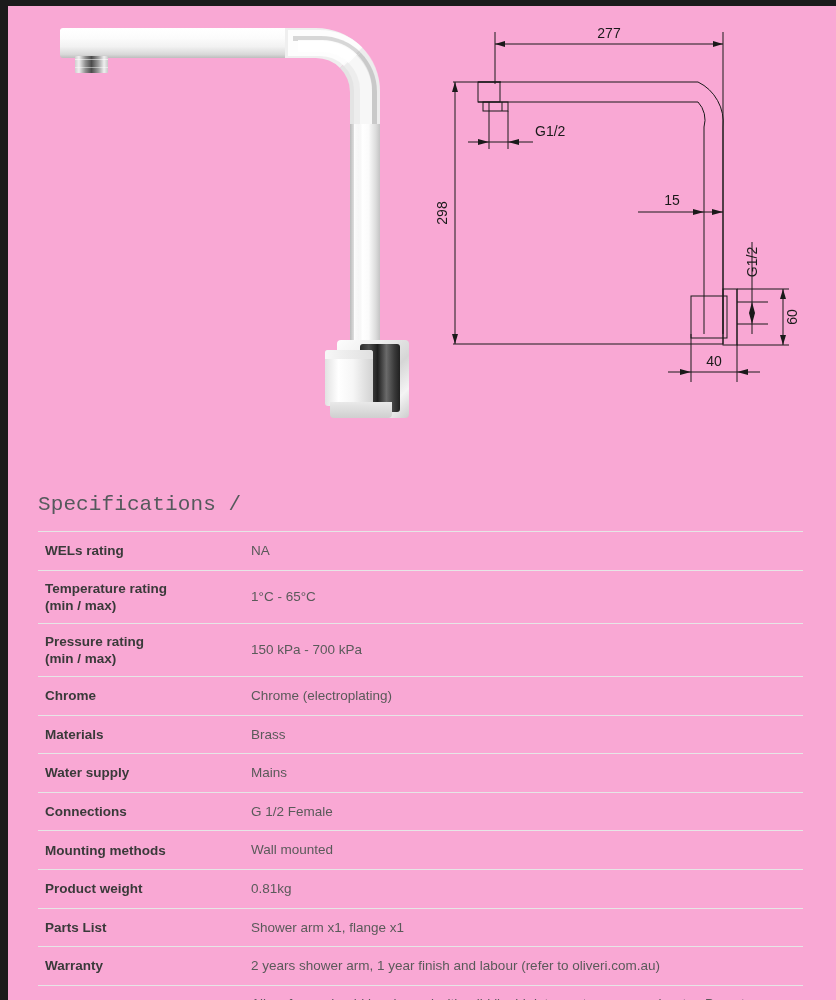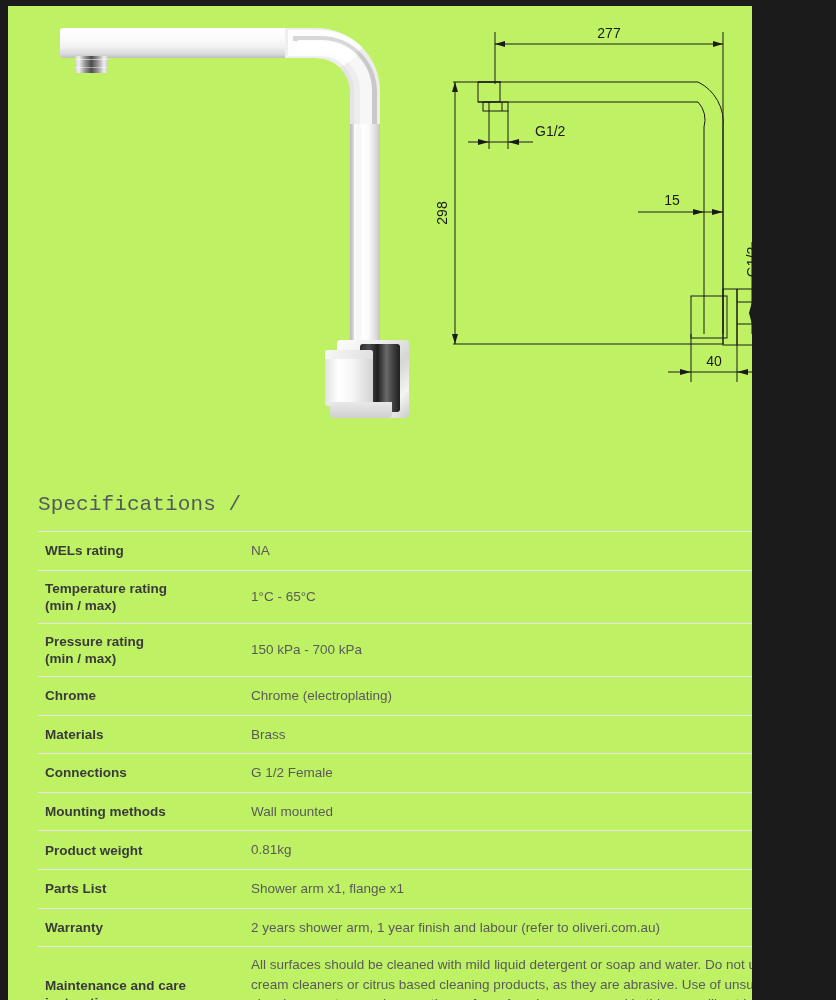--- a/index.html
+++ b/index.html
@@ -6,22 +6,22 @@
   html, body { margin:0; padding:0; }
   body {
     width:836px; height:1000px;
     background:#1b1b1b;
     font-family:"Liberation Sans", sans-serif;
     overflow:hidden;
   }
   .page {
     position:absolute;
     left:8px; top:6px;
-    width:744px; height:994px;
-    background:#bef264;
+    width:828px; height:994px;
+    background:#f9a8d4;
     overflow:hidden;
   }
 
   
   .imagery { position:absolute; left:0; top:0; width:820px; height:455px; }
 
   
   .photo { position:absolute; left:22px; top:8px; width:385px; height:410px; }
 
   .arm-horiz {
@@ -245,20 +245,24 @@
         </tr>
         <tr>
           <td class="k">Chrome</td>
           <td class="v">Chrome (electroplating)</td>
         </tr>
         <tr>
           <td class="k">Materials</td>
           <td class="v">Brass</td>
         </tr>
         <tr>
+          <td class="k">Water supply</td>
+          <td class="v">Mains</td>
+        </tr>
+        <tr>
           <td class="k">Connections</td>
           <td class="v">G 1/2 Female</td>
         </tr>
         <tr>
           <td class="k">Mounting methods</td>
           <td class="v">Wall mounted</td>
         </tr>
         <tr>
           <td class="k">Product weight</td>
           <td class="v">0.81kg</td>

